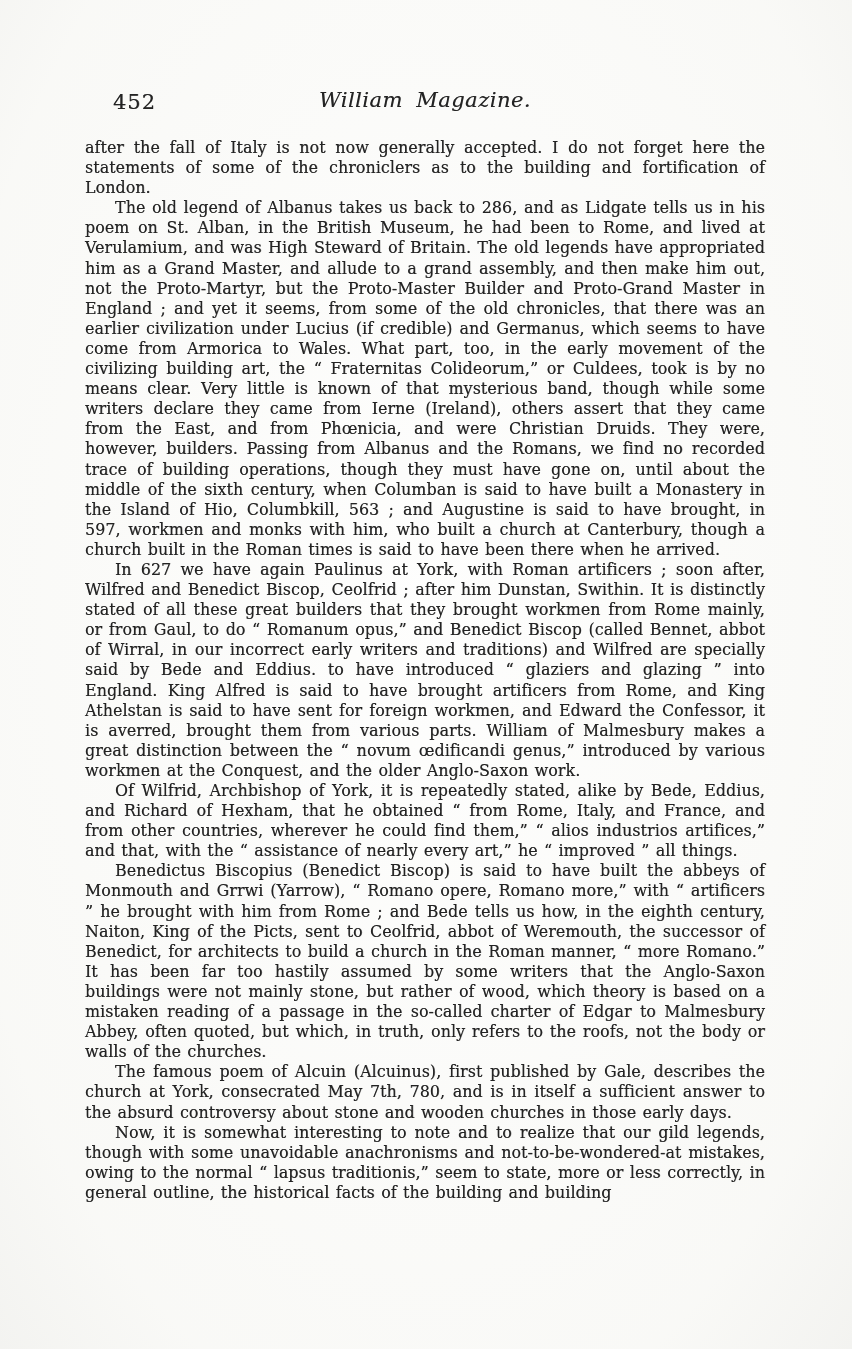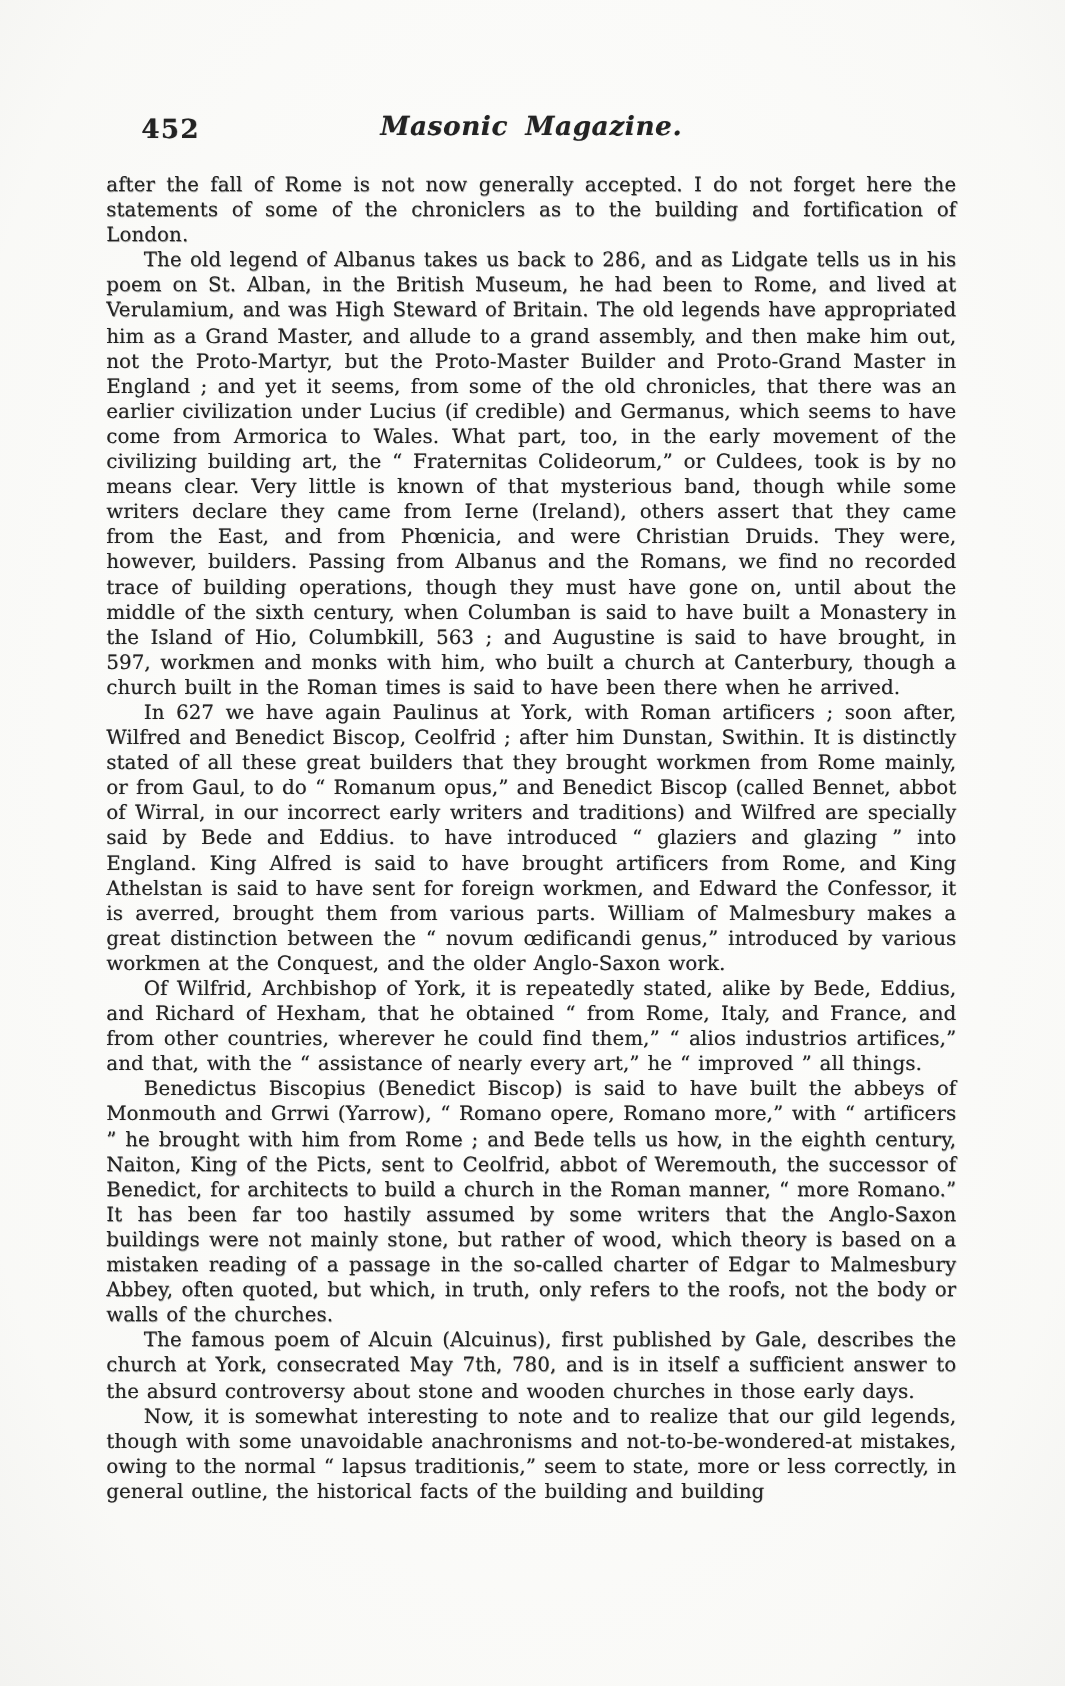--- a/index.html
+++ b/index.html
@@ -23,21 +23,20 @@
     background:
       radial-gradient(ellipse at 50% 45%, rgba(255,255,255,0.6) 0%, rgba(240,240,236,0.25) 80%, rgba(226,226,222,0.35) 100%);
     pointer-events: none;
   }
   .header {
     position: absolute;
     top: 88px;
     left: 85px;
     width: 680px;
     height: 34px;
-    font-weight: bold;
   }
   .page-number {
     position: absolute;
     left: 28px;
     top: 2px;
     font-size: 21px;
     letter-spacing: 1px;
     text-shadow: 0.3px 0.3px 0.6px rgba(20,20,20,0.45);
   }
   .magazine-title {
@@ -69,25 +68,25 @@
   }
 </style>
 </head>
 <body>
 
 <div class="page">
   <div class="scan-tone"></div>
 
   <div class="header">
     <span class="page-number">452</span>
-    <span class="magazine-title">Masonic Magazine.</span>
+    <span class="magazine-title">William Magazine.</span>
   </div>
 
   <div class="article">
-    <p>after the fall of Rome is not now generally accepted.  I do not forget here the statements of some of the chroniclers as to the building and fortification of London.</p>
+    <p>after the fall of Italy is not now generally accepted.  I do not forget here the statements of some of the chroniclers as to the building and fortification of London.</p>
     <p class="indent">The old legend of Albanus takes us back to 286, and as Lidgate tells us in his poem on St. Alban, in the British Museum, he had been to Rome, and lived at Verulamium, and was High Steward of Britain.  The old legends have appropriated him as a Grand Master, and allude to a grand assembly, and then make him out, not the Proto-Martyr, but the Proto-Master Builder and Proto-Grand Master in England ; and yet it seems, from some of the old chronicles, that there was an earlier civilization under Lucius (if credible) and Germanus, which seems to have come from Armorica to Wales.  What part, too, in the early movement of the civilizing building art, the “ Fraternitas Colideorum,” or Culdees, took is by no means clear.  Very little is known of that mysterious band, though while some writers declare they came from Ierne (Ireland), others assert that they came from the East, and from Phœnicia, and were Christian Druids. They were, however, builders.  Passing from Albanus and the Romans, we find no recorded trace of building operations, though they must have gone on, until about the middle of the sixth century, when Columban is said to have built a Monastery in the Island of Hio, Columbkill, 563 ; and Augustine is said to have brought, in 597, workmen and monks with him, who built a church at Canterbury, though a church built in the Roman times is said to have been there when he arrived.</p>
     <p class="indent">In 627 we have again Paulinus at York, with Roman artificers ; soon after, Wilfred and Benedict Biscop, Ceolfrid ;  after him Dunstan, Swithin.  It is distinctly stated of all these great builders that they brought workmen from Rome mainly, or from Gaul, to do “ Romanum opus,” and Benedict Biscop (called Bennet, abbot of Wirral, in our incorrect early writers and traditions) and Wilfred are specially said by Bede and Eddius. to have introduced “ glaziers and glazing ” into England.  King Alfred is said to have brought artificers from Rome, and King Athelstan is said to have sent for foreign workmen, and Edward the Confessor, it is averred, brought them from various parts.   William of Malmesbury makes a great distinction between the “ novum œdificandi genus,” introduced by various workmen at the Conquest, and the older Anglo-Saxon work.</p>
     <p class="indent">Of Wilfrid, Archbishop of York, it is repeatedly stated, alike by Bede, Eddius, and Richard of Hexham, that he obtained “ from Rome, Italy, and France, and from other countries, wherever he could find them,” “ alios industrios artifices,” and that, with the “ assistance of nearly every art,” he “ improved ” all things.</p>
     <p class="indent">Benedictus Biscopius (Benedict Biscop) is said to have built the abbeys of Monmouth and Grrwi (Yarrow), “ Romano opere, Romano more,” with “ artificers ” he brought with him from Rome ;  and Bede tells us how, in the eighth century, Naiton, King of the Picts, sent to Ceolfrid, abbot of Weremouth, the successor of Benedict, for architects to build a church in the Roman manner, “ more Romano.”   It has been far too hastily assumed by some writers that the Anglo-Saxon buildings were not mainly stone, but rather of wood, which theory is based on a mistaken reading of a passage in the so-called charter of Edgar to Malmesbury Abbey, often quoted, but which, in truth, only refers to the roofs, not the body or walls of the churches.</p>
     <p class="indent">The famous poem of Alcuin (Alcuinus), first published by Gale, describes the church at York, consecrated May 7th, 780, and is in itself a sufficient answer to the absurd controversy about stone and wooden churches in those early days.</p>
     <p class="indent">Now, it is somewhat interesting to note and to realize that our gild legends, though with some unavoidable anachronisms and not-to-be-wondered-at mistakes, owing to the normal “ lapsus traditionis,” seem to state, more or less correctly, in general outline, the historical facts of the building and building</p>
   </div>
 </div>
 
 </body></html>

